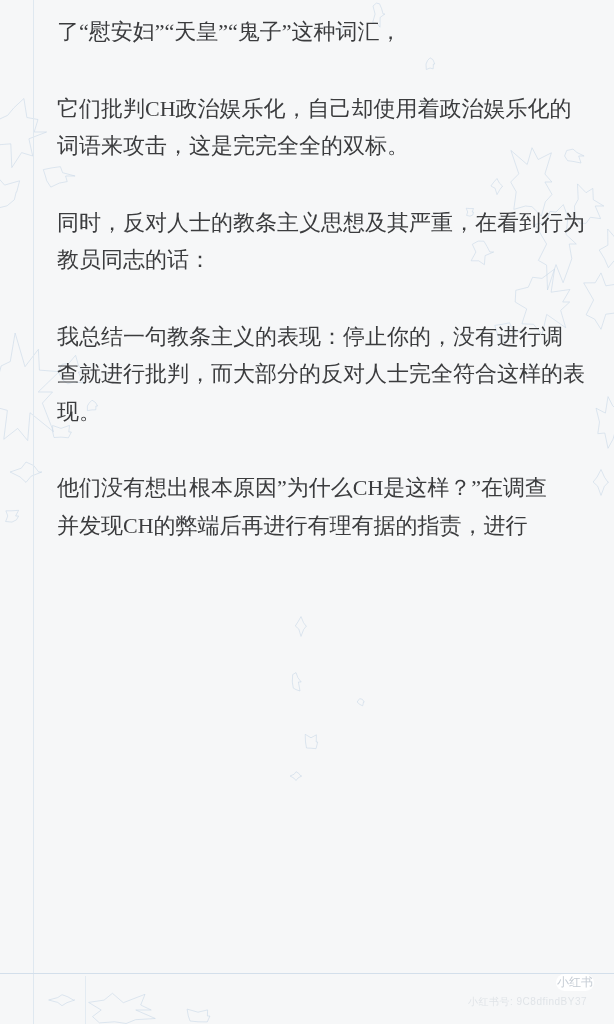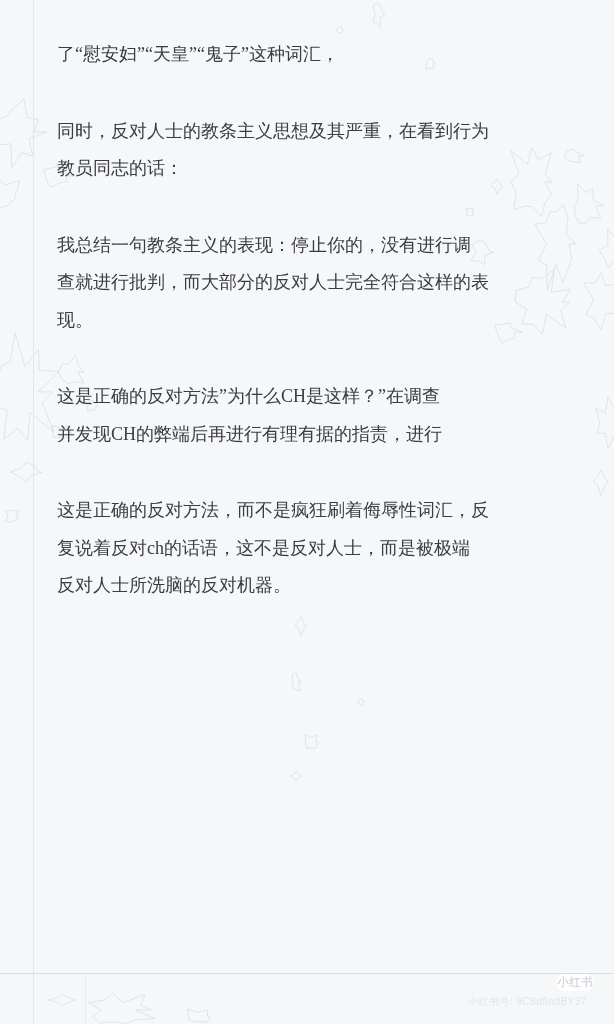--- a/index.html
+++ b/index.html
@@ -14,22 +14,22 @@
   svg.decor path, svg.decor ellipse{fill:none;stroke:#c9d9e8;stroke-width:.8;opacity:.75;}
   .margin-line{
     position:absolute;left:33px;top:0;width:1px;height:1024px;
     background:#dfe8f0;z-index:1;
   }
   .margin-line-short{
     position:absolute;left:85px;top:976px;width:1px;height:48px;
     background:#e3ebf2;z-index:1;
   }
   .text-block{
-    position:absolute;left:57px;top:36px;width:540px;z-index:2;
-    font-size:18px;line-height:37.5px;color:#3b3c3e;
+    position:absolute;left:57px;top:13px;width:540px;z-index:2;
+    font-size:22px;line-height:37.5px;color:#3b3c3e;
   }
   .para{white-space:pre-line;margin:0 0 39px 0;}
   .divider{
     position:absolute;left:0;top:973px;width:614px;height:1px;
     background:#d3dfeb;z-index:1;
   }
   .badge{
     position:absolute;left:556px;top:974px;width:38px;height:17px;z-index:3;
     background:#ffffff;border-radius:9px;
     font-family:"Liberation Sans","DejaVu Sans",sans-serif;
@@ -80,29 +80,28 @@
       <path d="M74.7,1000.0L66.9,1002.7L62.0,1005.7L57.7,1002.4L48.6,1000.0L57.7,997.6L62.0,994.7L67.8,996.8L73.3,1000.0Z"></path>
       <path d="M433.4,64.0L433.2,68.9L430.0,68.0L426.3,69.5L426.0,64.0L427.6,60.5L430.0,57.8L432.9,59.6L434.8,64.0Z"></path>
       <path d="M343.2,30.0L341.3,32.9L338.6,33.3L336.0,30.0L339.0,27.6L341.7,26.1L342.5,30.0Z"></path>
     </svg>
 
   <div class="margin-line"></div>
   <div class="margin-line-short"></div>
 
   <div class="text-block">
     <div class="para">了“慰安妇”“天皇”“鬼子”这种词汇，</div>
+    <div class="para">它们批判CH政治娱乐化，自己却使用着政治娱乐化的
+词语来攻击，这是完完全全的双标。</div>
     <div class="para">同时，反对人士的教条主义思想及其严重，在看到行为
 教员同志的话：</div>
     <div class="para">我总结一句教条主义的表现：停止你的，没有进行调
 查就进行批判，而大部分的反对人士完全符合这样的表
 现。</div>
-    <div class="para">这是正确的反对方法”为什么CH是这样？”在调查
+    <div class="para">他们没有想出根本原因”为什么CH是这样？”在调查
 并发现CH的弊端后再进行有理有据的指责，进行</div>
-    <div class="para">这是正确的反对方法，而不是疯狂刷着侮辱性词汇，反
-复说着反对ch的话语，这不是反对人士，而是被极端
-反对人士所洗脑的反对机器。</div>
   </div>
 
   <div class="divider"></div>
   <div class="badge">小红书</div>
   <div class="watermark-id">小红书号: 9C8dfindBY37</div>
 
 </div>
 
 </body></html>

